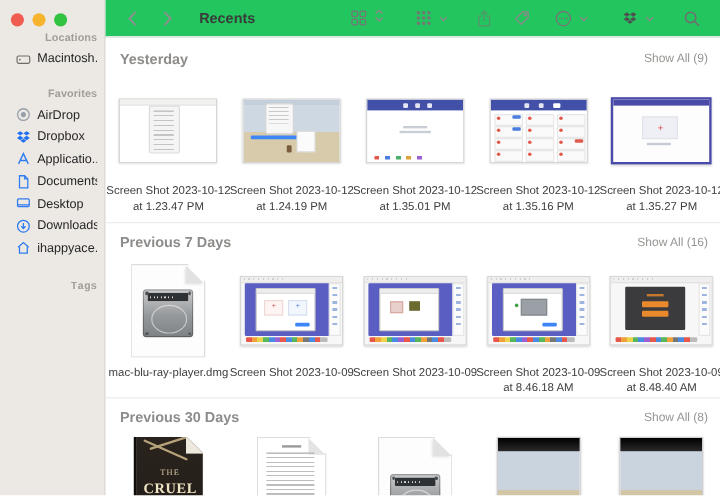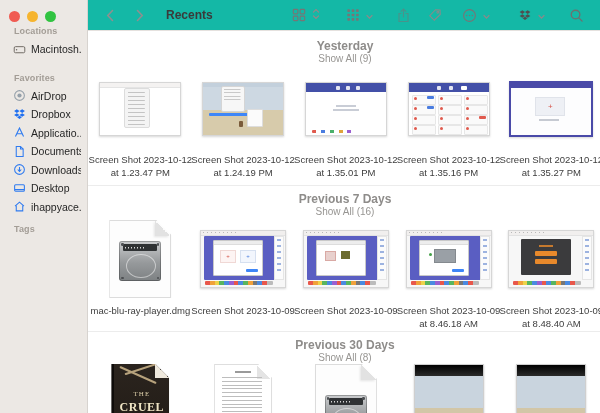--- a/index.html
+++ b/index.html
@@ -3,41 +3,41 @@
 <meta charset="utf-8">
 <style>
   html,body{margin:0;padding:0;}
   body{width:600px;height:413px;overflow:hidden;font-family:"Liberation Sans","DejaVu Sans",sans-serif;background:#fff;-webkit-font-smoothing:antialiased;}
   .window{position:relative;width:600px;height:413px;background:#fff;overflow:hidden;}
 
   
   .sidebar{position:absolute;left:0;top:0;width:88px;height:413px;background:#ece8e4;border-right:1px solid #d7d3cf;box-sizing:border-box;}
   .traffic{position:absolute;top:11px;left:9px;display:flex;gap:7px;}
   .tl{width:11px;height:11px;border-radius:50%;}
-  .side-sec{margin-top:0;padding:0 6px 0 13px;}
+  .side-sec{margin-top:0;padding:0 6px 0 13px;text-align:right;}
   .side-label{font-size:9px;font-weight:700;color:#a39d96;margin:14px 0 4px 1px;letter-spacing:.1px;}
   .side-item{display:flex;align-items:center;gap:5px;height:18.5px;font-size:10.5px;color:#262626;white-space:nowrap;overflow:hidden;border-radius:4px;}
   .side-item svg{flex:0 0 auto;}
   .sicon{width:13px;height:13px;display:inline-flex;align-items:center;justify-content:center;}
 
   
   .main{position:absolute;left:88px;top:0;width:512px;height:413px;background:#fff;}
-  .toolbar{position:relative;height:30px;background:#14b8a6;border-bottom:1px solid #e5e1de;display:flex;align-items:center;}
+  .toolbar{position:relative;height:30px;background:#22c55e;border-bottom:1px solid #e5e1de;display:flex;align-items:center;}
   .nav{display:flex;align-items:center;gap:10px;margin-left:12px;color:#7d7d7d;}
   .tb-title{font-size:12px;font-weight:700;color:#3a3a3a;margin-left:16px;}
   .tb-right{position:absolute;right:10px;display:flex;align-items:center;gap:0;}
   .tb-ic{display:inline-flex;align-items:center;justify-content:center;height:22px;padding:0 6px;color:#767676;}
   .tb-ic svg{display:block;}
   .tb-group{display:flex;align-items:center;margin-right:8px;}
   .dim{opacity:.55;}
 
   
   .content{position:relative;height:383px;overflow:hidden;}
   .section{box-sizing:border-box;}
-  .sec-head{display:flex;align-items:center;justify-content:space-between;padding:8px 10px 2px 12px;height:20px;flex-direction:column;}
+  .sec-head{display:flex;align-items:center;justify-content:space-between;padding:8px 10px 2px 12px;height:20px;}
   .sec-title{font-size:12px;font-weight:700;color:#8e8c8a;}
   .show-all{font-size:10px;color:#979592;}
   .sec2,.sec3{border-top:1px solid #ececec;}
   .row{display:flex;padding-left:1px;margin-top:2px;}
   .cell{width:102.75px;flex:0 0 102.75px;display:flex;flex-direction:column;align-items:center;}
   .twrap{height:84px;width:100%;display:flex;align-items:center;justify-content:center;}
   .twrap2{height:86px;}
   .twrap3{height:auto;align-items:flex-start;}
   .flabel{margin-top:3px;width:120px;margin-left:-8.6px;margin-right:-8.6px;text-align:center;font-size:9.5px;line-height:12.5px;color:#3d3d3d;}
 
@@ -193,49 +193,49 @@
               <path d="M4 1.8 h5.2 L12.5 5 v9.2 H4 z"></path>
               <path d="M9.2 1.8 V5 h3.3"></path>
             </svg>
         </span>
         <span>Documents</span>
       </div>
 
       <div class="side-item">
         <span class="sicon">
           <svg width="13" height="13" viewBox="0 0 16 16" fill="none" stroke="#2f7bf0" stroke-width="1.3">
+              <rect x="2" y="3.4" width="12" height="8" rx="1.2"></rect>
+              <path d="M2.4 9.4 h11.4"></path>
+            </svg>
+        </span>
+        <span>Desktop</span>
+      </div>
+
+      <div class="side-item">
+        <span class="sicon">
+          <svg width="13" height="13" viewBox="0 0 16 16" fill="none" stroke="#2f7bf0" stroke-width="1.3">
               <circle cx="8" cy="8" r="6"></circle>
               <path d="M8 4.8 v5"></path>
               <path d="M5.8 8 L8 10.4 L10.2 8"></path>
             </svg>
         </span>
         <span>Downloads</span>
       </div>
 
       <div class="side-item">
         <span class="sicon">
           <svg width="13" height="13" viewBox="0 0 16 16" fill="none" stroke="#2f7bf0" stroke-width="1.3">
-              <rect x="2" y="3.4" width="12" height="8" rx="1.2"></rect>
-              <path d="M2.4 9.4 h11.4"></path>
-            </svg>
-        </span>
-        <span>Desktop</span>
-      </div>
-
-      <div class="side-item">
-        <span class="sicon">
-          <svg width="13" height="13" viewBox="0 0 16 16" fill="none" stroke="#2f7bf0" stroke-width="1.3">
               <path d="M2.5 7.5 L8 2.6 L13.5 7.5"></path>
               <path d="M4 6.8 V13.4 H12 V6.8"></path>
             </svg>
         </span>
         <span>ihappyace...</span>
       </div>
 
-      <div class="side-label" style="margin-top:8px;">Tags</div>
+      <div class="side-label" style="margin-top:18px;font-family:Liberation Mono, monospace;">Tags</div>
     </div>
   </div>
 
   <div class="main">
     <div class="toolbar">
       <div class="nav">
         <span class="tb-ic">
             <svg width="8" height="13" viewBox="0 0 8 13" fill="none" stroke="#8f8f8f" stroke-width="1.6" stroke-linecap="round">
               <path d="M6.5 1.5 L1.8 6.5 L6.5 11.5"></path>
             </svg>

